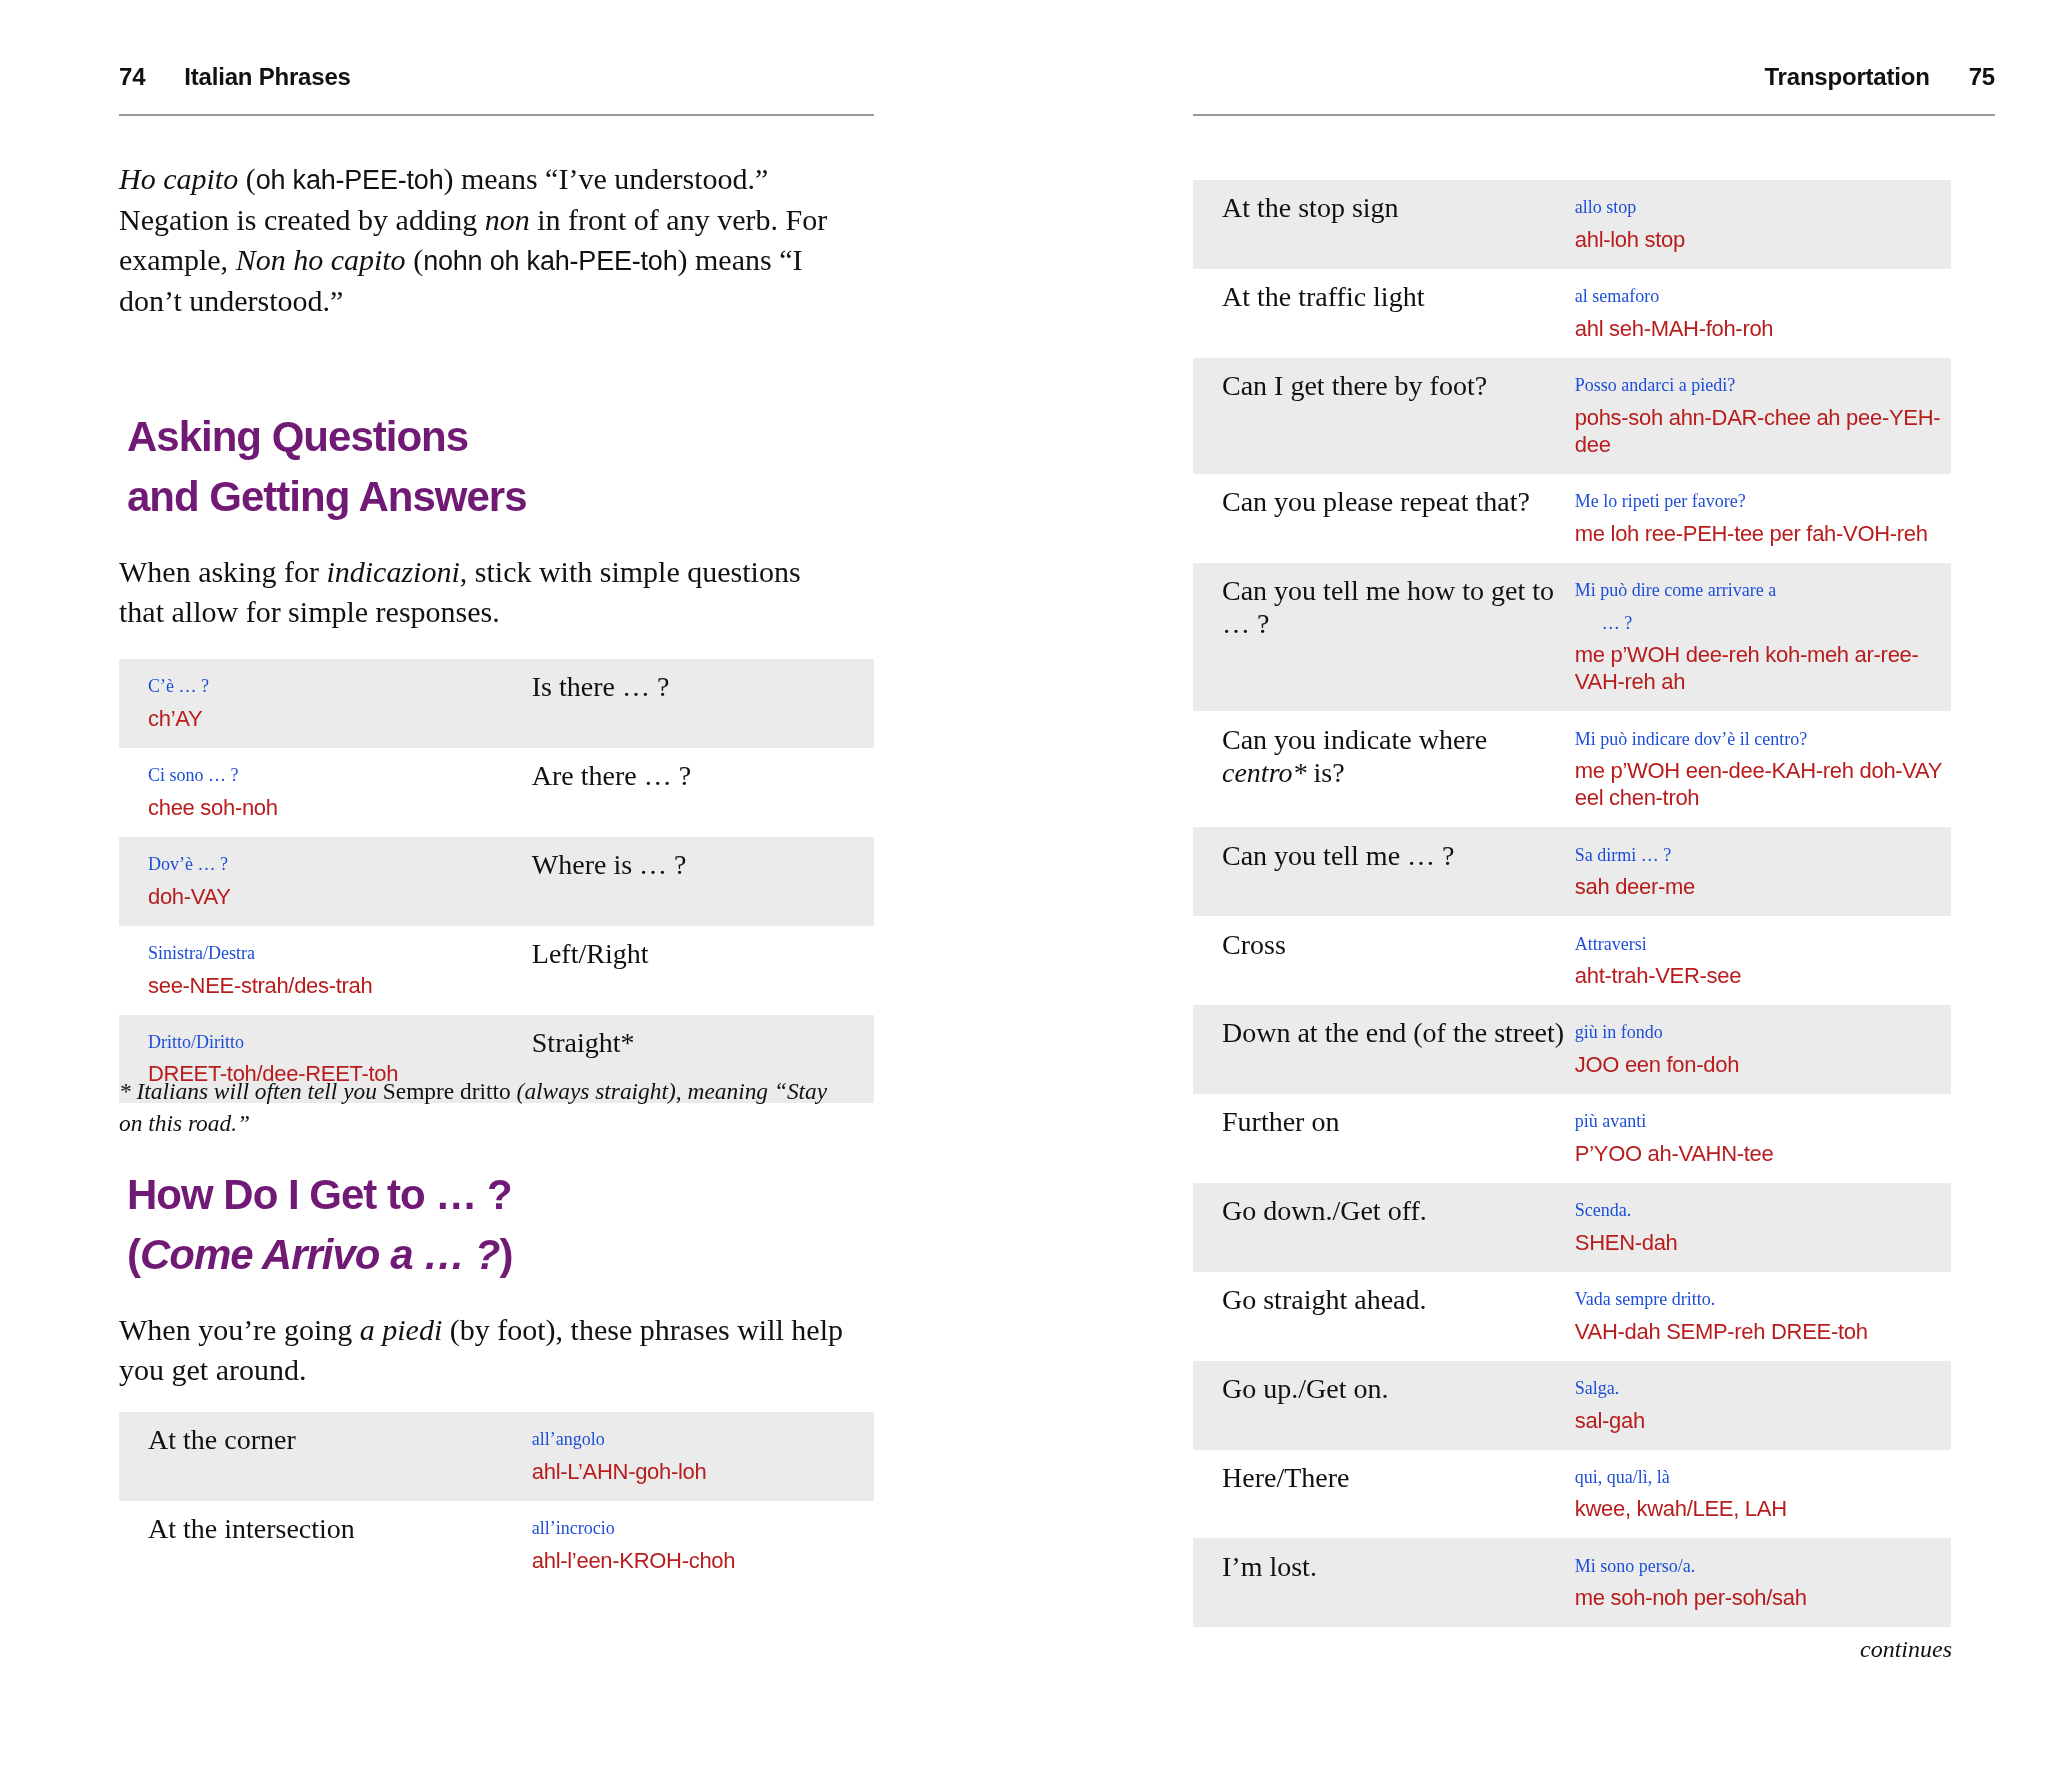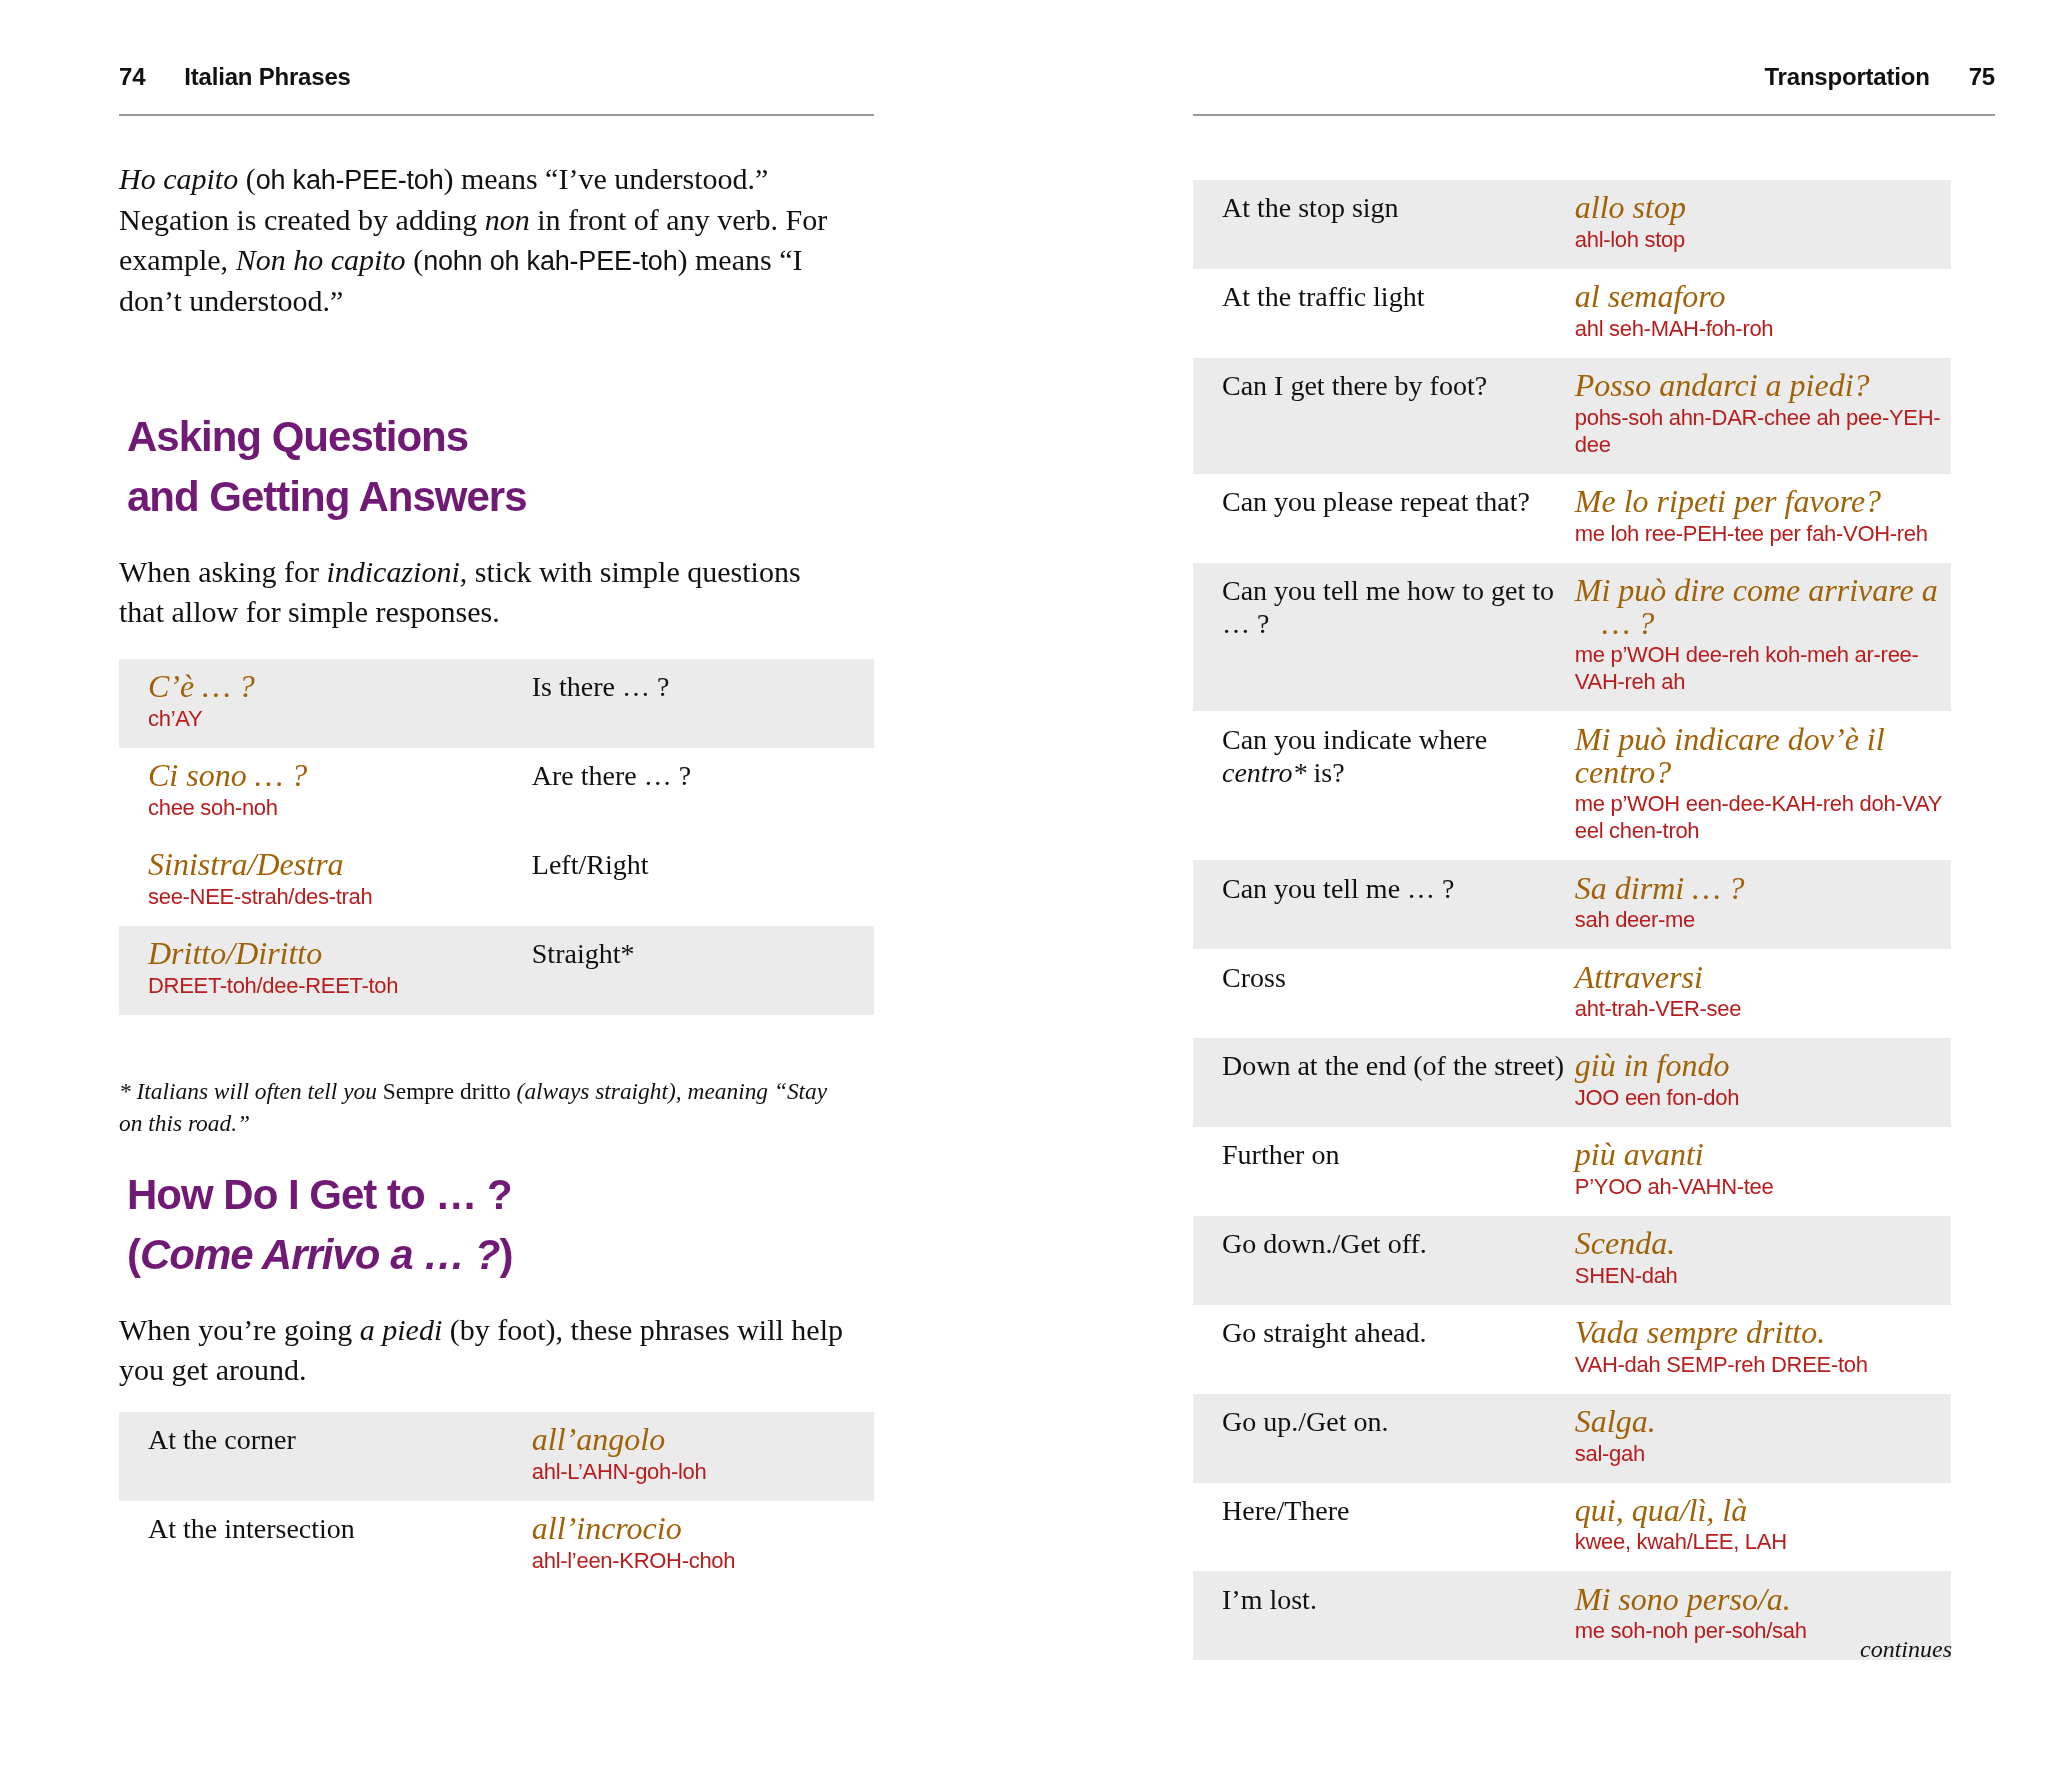--- a/index.html
+++ b/index.html
@@ -99,24 +99,23 @@
     vertical-align: top;
     padding: 11.3px 0 16px 0;
     border: 0;
   }
   .ptable tr.shaded td { background: #ebebeb; }
   .ptable td.c1 { padding-left: 29px; }
   .ptable td.c2 { padding-left: 4.8px; }
 
   .it {
     font-family: "Liberation Serif", serif;
-    font-style: italic;
-    font-size: 32px;
+    font-size: 18px;
     line-height: 33px;
-    color: #a16207;
+    color: #1d4ed8;
   }
   .rom {
     font-family: "Liberation Serif", serif;
     font-size: 28px;
     line-height: 33px;
     color: #111;
   }
   .pron {
     font-family: "Liberation Sans", sans-serif;
     font-size: 22px;
@@ -182,20 +181,29 @@
         </tr>
         <tr>
           <td class="c1">
             <div class="it">Ci sono … ?</div>
             <div class="pron">chee soh-noh</div>
           </td>
           <td class="c2">
             <div class="rom">Are there … ?</div>
           </td>
         </tr>
+        <tr class="shaded">
+          <td class="c1">
+            <div class="it">Dov’è … ?</div>
+            <div class="pron">doh-VAY</div>
+          </td>
+          <td class="c2">
+            <div class="rom">Where is … ?</div>
+          </td>
+        </tr>
         <tr>
           <td class="c1">
             <div class="it">Sinistra/Destra</div>
             <div class="pron">see-NEE-strah/des-trah</div>
           </td>
           <td class="c2">
             <div class="rom">Left/Right</div>
           </td>
         </tr>
         <tr class="shaded">

